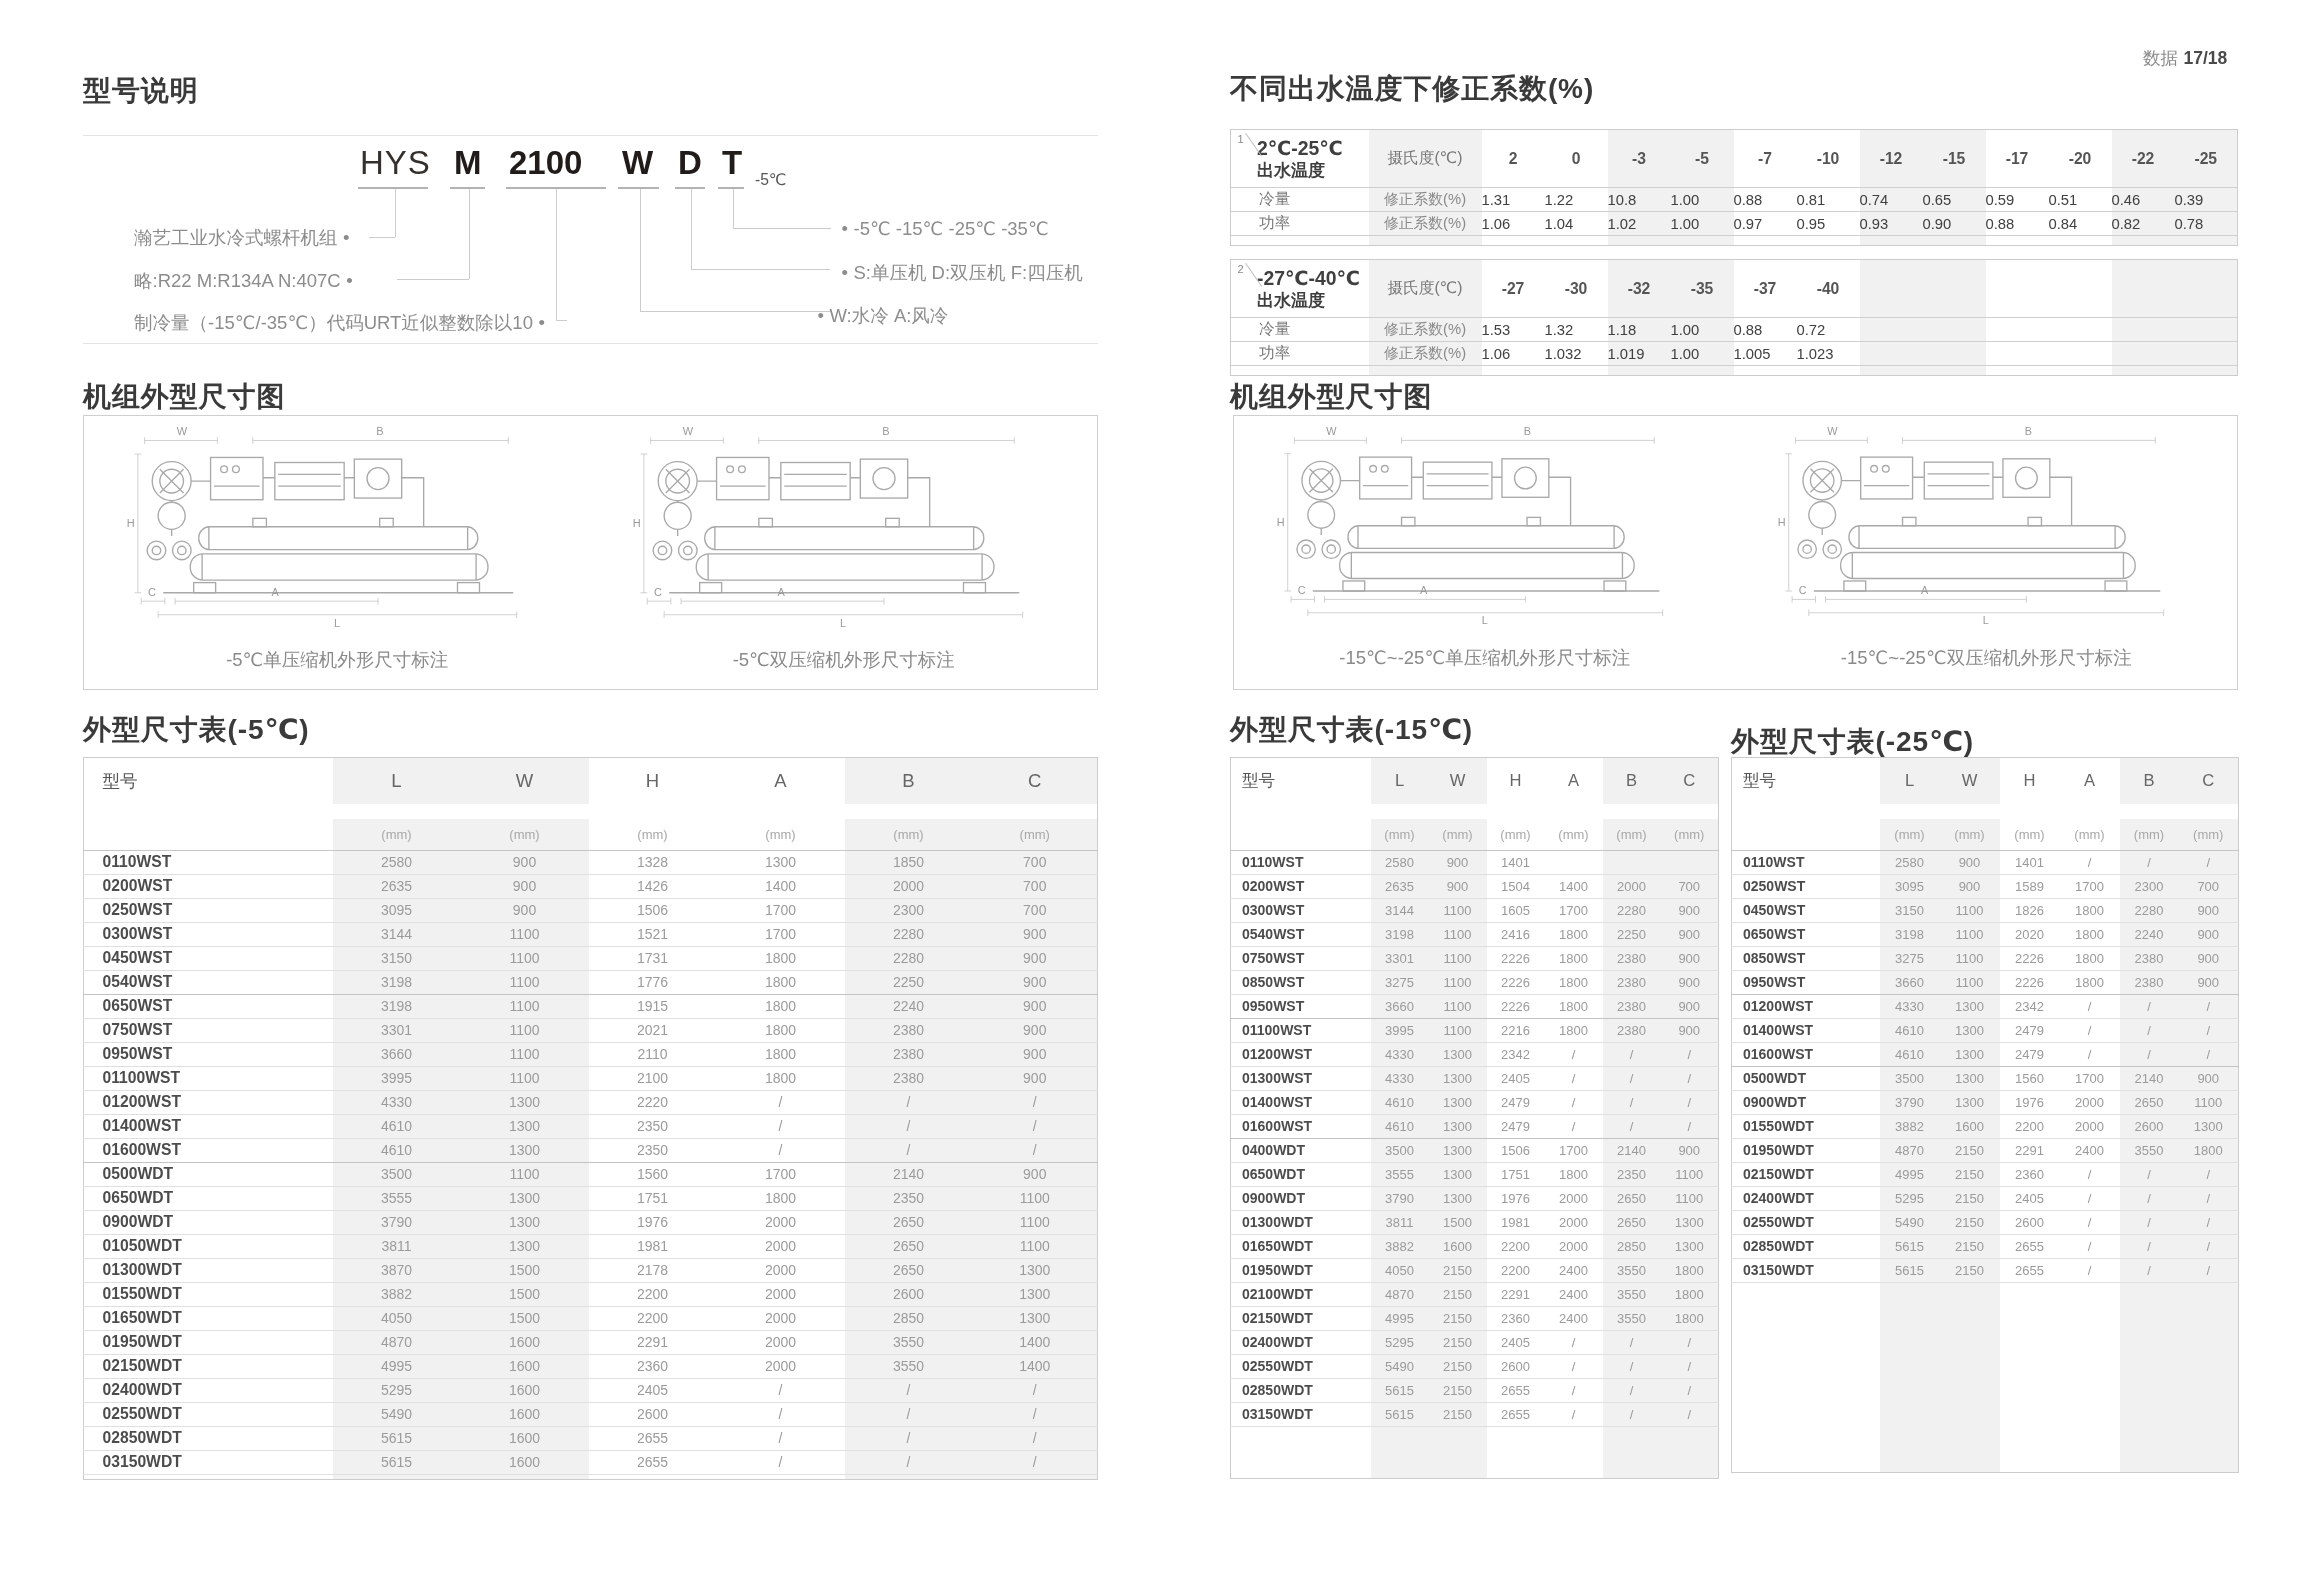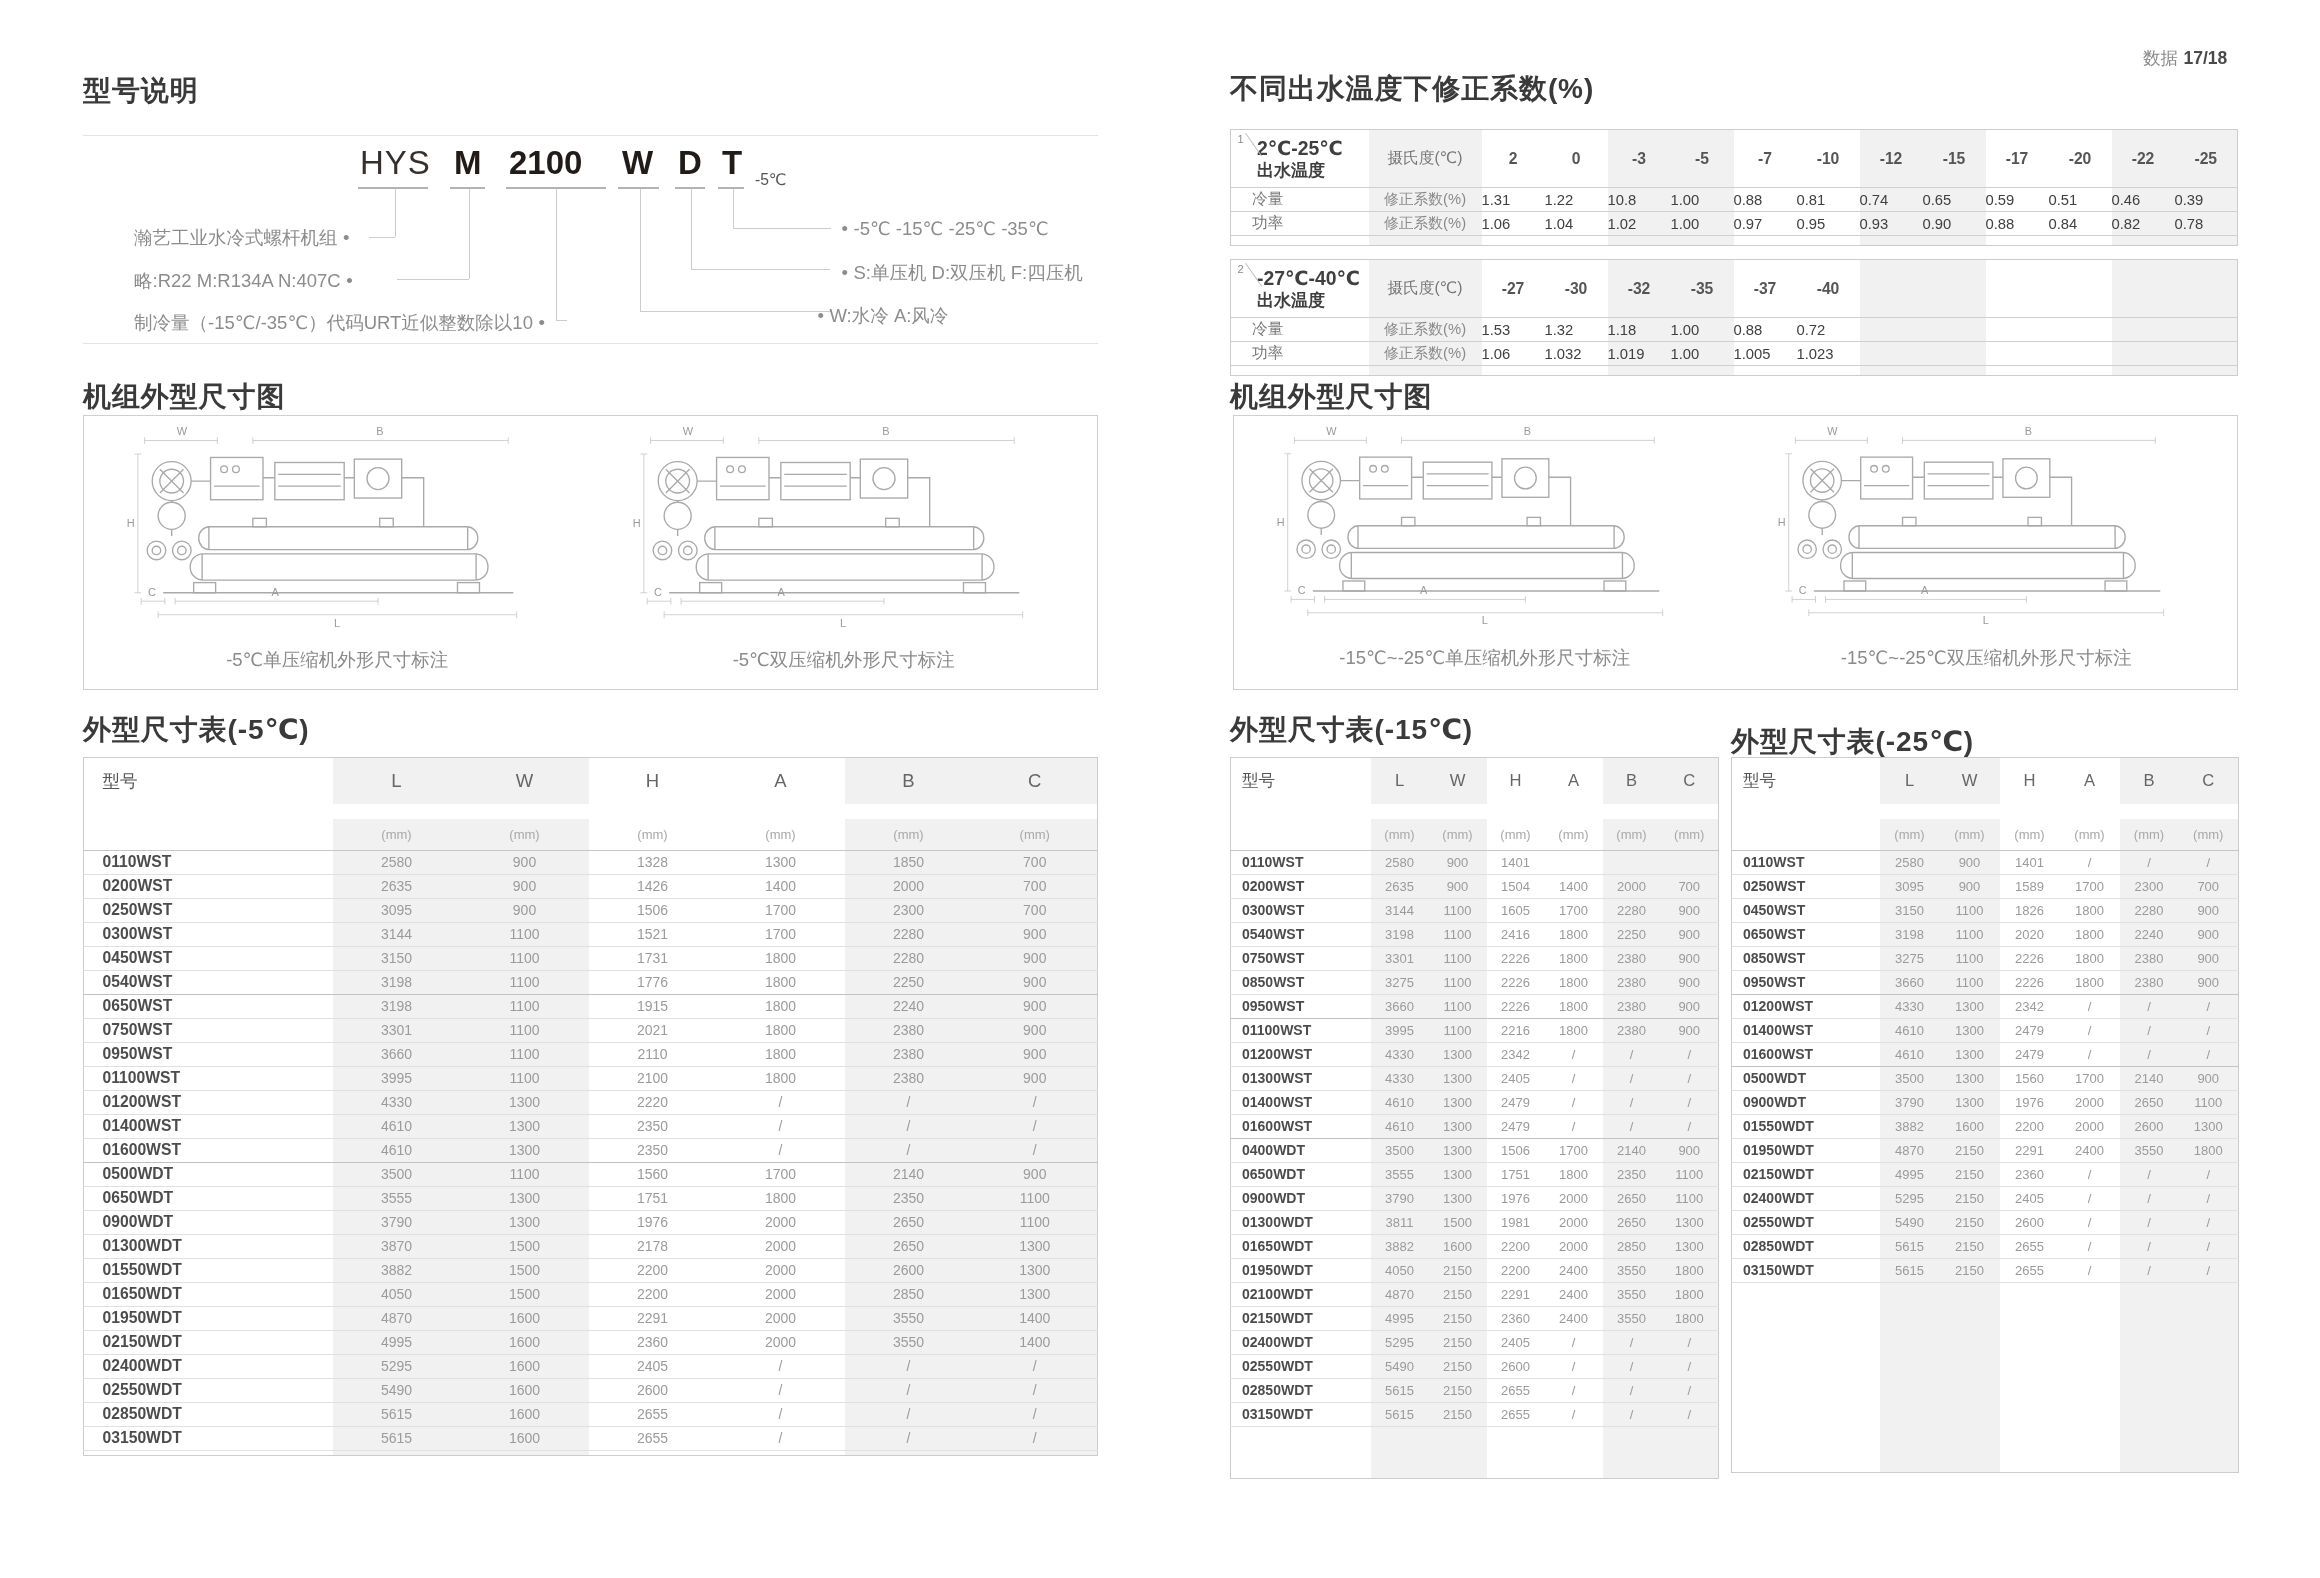--- a/index.html
+++ b/index.html
@@ -55,21 +55,21 @@
   .cor .sh{background:#f1f1f1;}
   .cor .chead td{height:57px;}
   .cor td.corner{position:relative;text-align:left;padding-left:26px;}
   .cor .range{font-size:19.4px;font-weight:bold;color:#3f3f3f;line-height:1.25;}
   .cor .rsub{font-size:17px;font-weight:bold;color:#3f3f3f;line-height:1.25;}
   .cor .marker{position:absolute;top:2.8px;left:6.5px;font-size:11px;color:#888;}
   .cor .diag{position:absolute;top:2.8px;left:14.8px;width:28px;height:0.9px;background:#bdbdbd;transform:rotate(55deg);transform-origin:0 0;display:block;}
   .cor td.lblh{font-size:15.7px;color:#777;text-align:center;}
   .cor td.temp{font-size:15.7px;font-weight:600;color:#555;text-align:center;}
   .cor .crow td{height:23px;border-top:0.9px solid #cfcfcf;}
-  .cor td.rl{font-size:15.7px;color:#777;padding-left:21px;}
+  .cor td.rl{font-size:15.7px;color:#777;padding-left:28px;}
   .cor td.coef{font-size:14.8px;color:#8a8a8a;text-align:center;}
   .cor td.cv{font-size:14.8px;color:#404040;}
   .cor .cfill td{height:9.2px;border-top:0.9px solid #cfcfcf;}
 </style>
 </head>
 <body>
 
 <svg width="0" height="0" style="position:absolute" aria-hidden="true">
   <defs>
     <g id="chiller" fill="none" stroke="#a9a9a9" stroke-width="1.6">
@@ -581,20 +581,29 @@
           <tr class="drow">
             <td class="model">0900WDT</td>
             <td class="val sh">3790</td>
             <td class="val sh">1300</td>
             <td class="val">1976</td>
             <td class="val">2000</td>
             <td class="val sh">2650</td>
             <td class="val sh">1100</td>
           </tr>
           <tr class="drow">
+            <td class="model">01050WDT</td>
+            <td class="val sh">3811</td>
+            <td class="val sh">1300</td>
+            <td class="val">1981</td>
+            <td class="val">2000</td>
+            <td class="val sh">2650</td>
+            <td class="val sh">1100</td>
+          </tr>
+          <tr class="drow">
             <td class="model">01300WDT</td>
             <td class="val sh">3870</td>
             <td class="val sh">1500</td>
             <td class="val">2178</td>
             <td class="val">2000</td>
             <td class="val sh">2650</td>
             <td class="val sh">1300</td>
           </tr>
           <tr class="drow">
             <td class="model">01550WDT</td>

